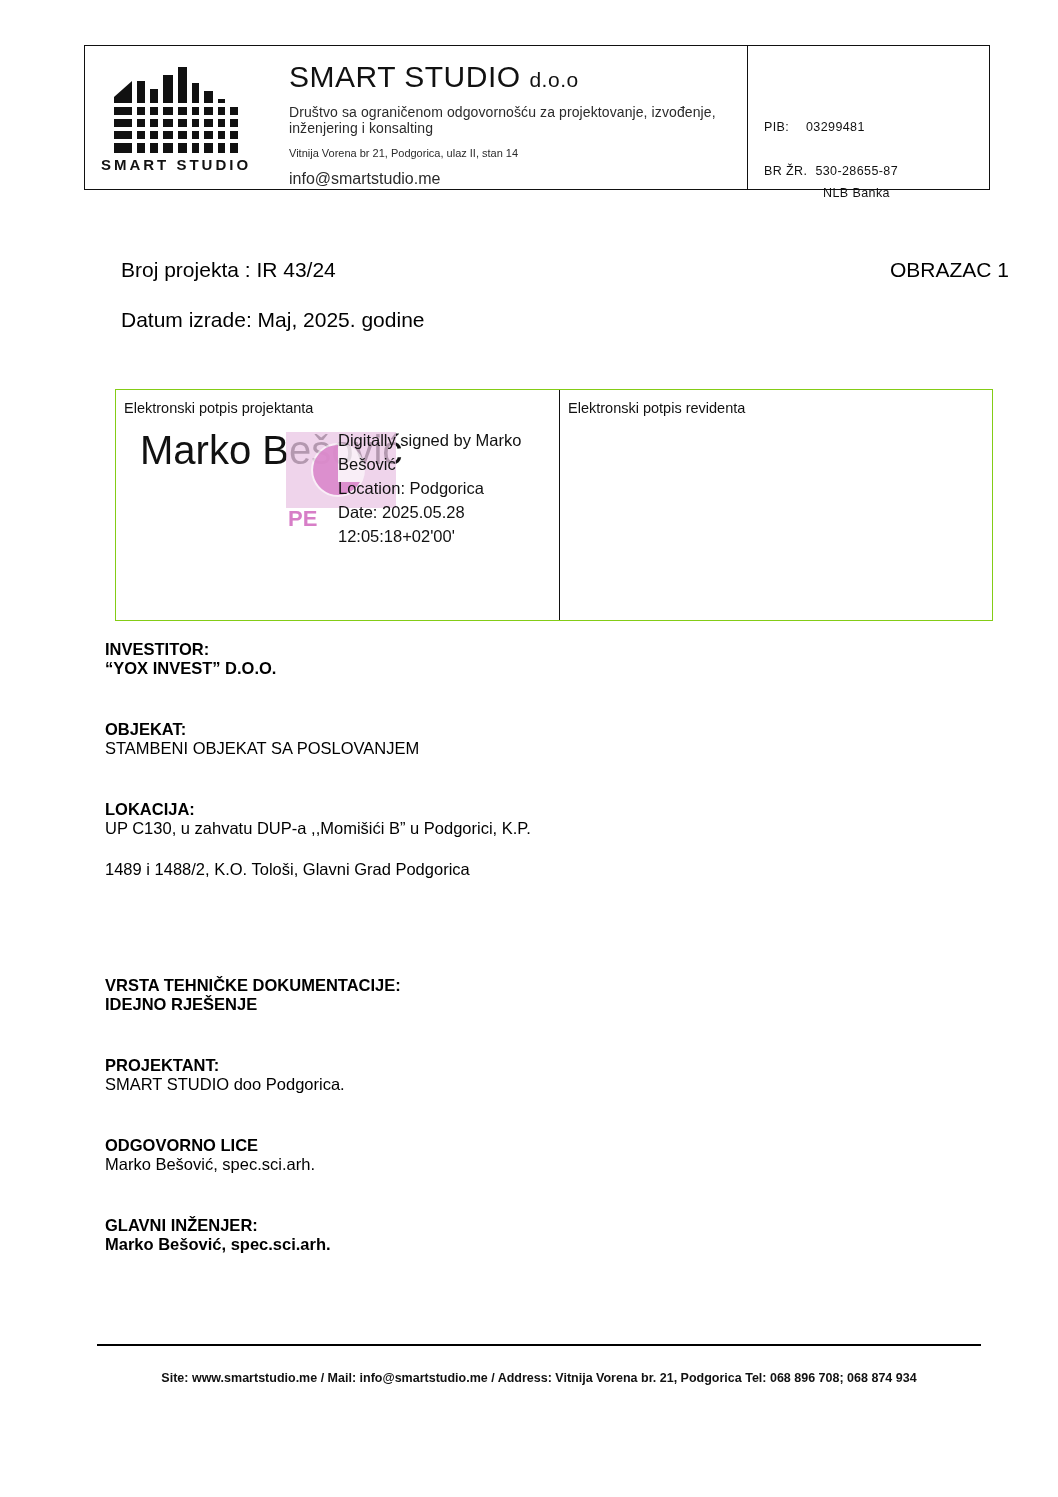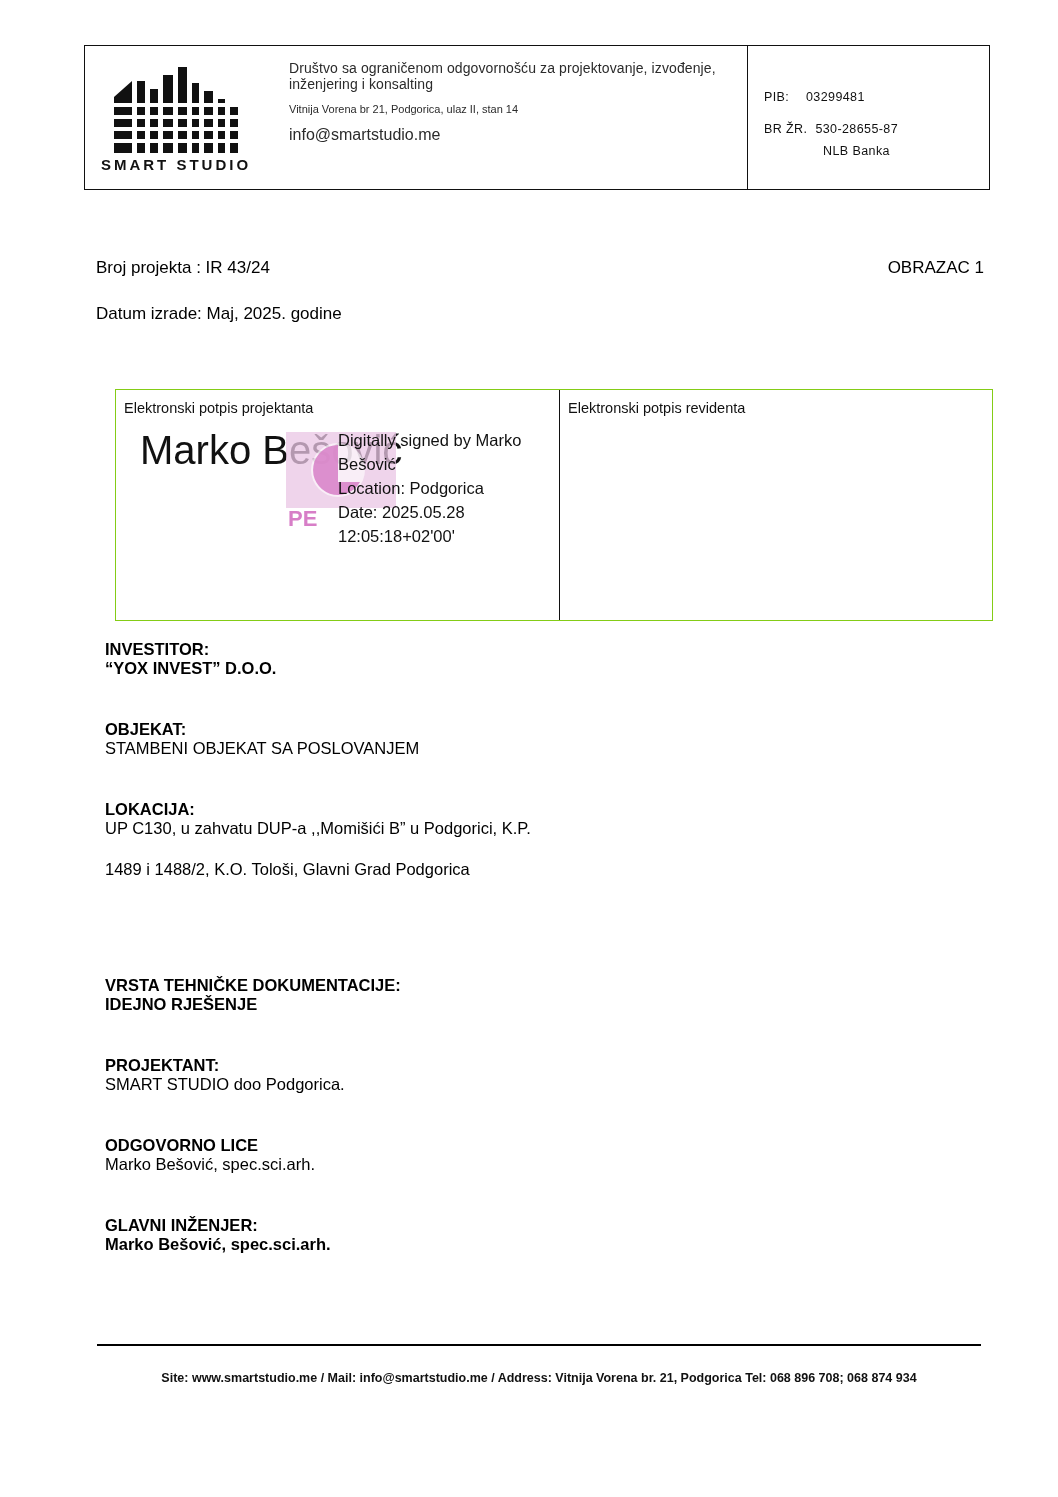--- a/index.html
+++ b/index.html
@@ -99,35 +99,36 @@
     border-left: 1px solid #111;
     box-sizing: border-box;
     padding: 44px 12px 0 16px;
     font-size: 12.5px;
     color: #111;
     letter-spacing: 0.4px;
   }
   .lh-right .row {
     display: flex;
     margin-bottom: 18px;
+    margin-top: 30px;
   }
   .lh-right .lbl { width: 42px; }
   .lh-right .bank {
     text-align: center;
     padding-right: 28px;
     margin-top: -10px;
   }
 
   
   .meta {
     position: absolute;
-    left: 96px;
+    left: 121px;
     top: 258px;
     width: 888px;
-    font-size: 17px;
+    font-size: 21px;
   }
   .meta .line {
     display: flex;
     justify-content: space-between;
     margin-bottom: 26px;
   }
 
   
   .sigtable {
     position: absolute;
@@ -247,20 +248,24 @@
             <rect x="0" y="48" width="132" height="4"></rect>
             <rect x="0" y="60" width="132" height="4"></rect>
             <rect x="0" y="72" width="132" height="4"></rect>
           </g>
         </svg>
       </div>
       <div class="logo-text">SMART STUDIO</div>
     </div>
 
     <div class="lh-main">
+      <div class="lh-title">
+        <span>SMART STUDIO</span>
+        <span class="doo">d.o.o</span>
+      </div>
       <div class="lh-sub">Društvo sa ograničenom odgovornošću za projektovanje, izvođenje, inženjering i konsalting</div>
       <div class="lh-addr">Vitnija Vorena br 21, Podgorica, ulaz II, stan 14</div>
       <div class="lh-mail">info@smartstudio.me</div>
     </div>
 
     <div class="lh-right">
       <div class="row">
         <span class="lbl">PIB:</span>
         <span>03299481</span>
       </div>

